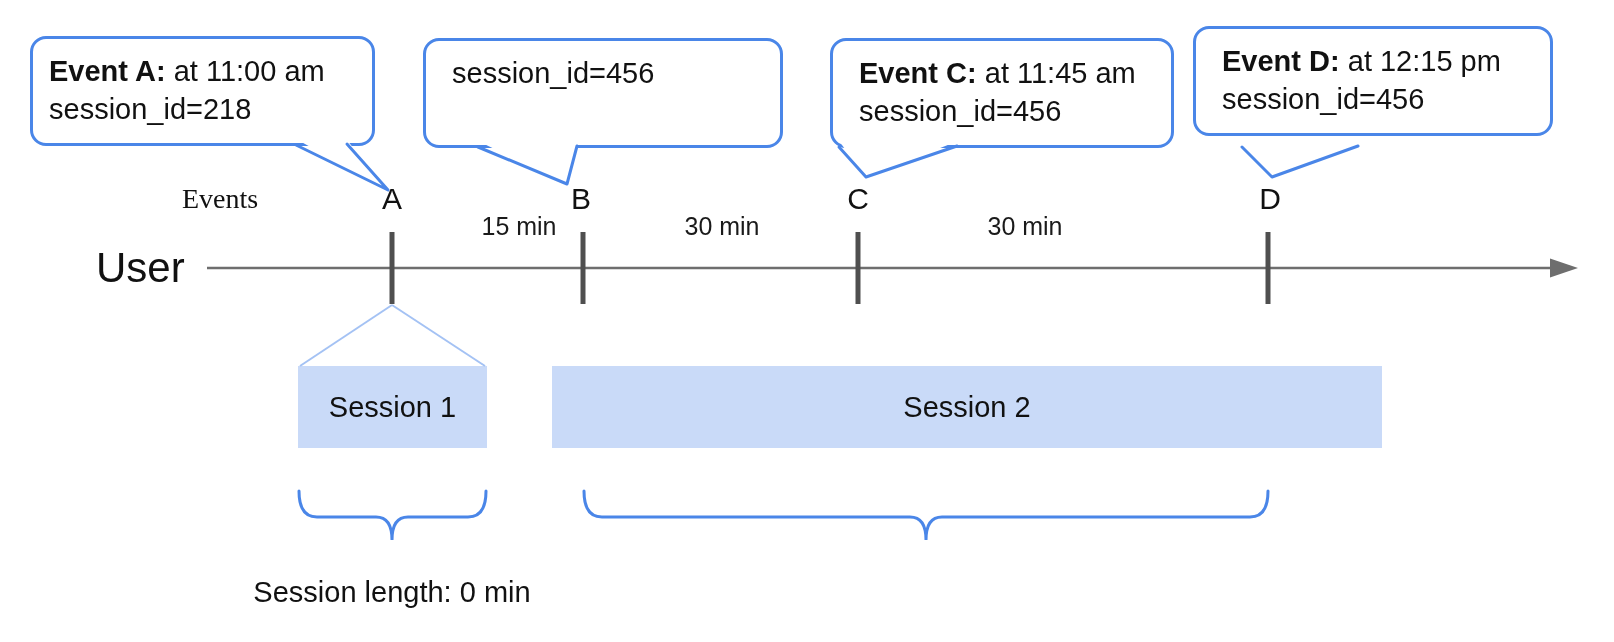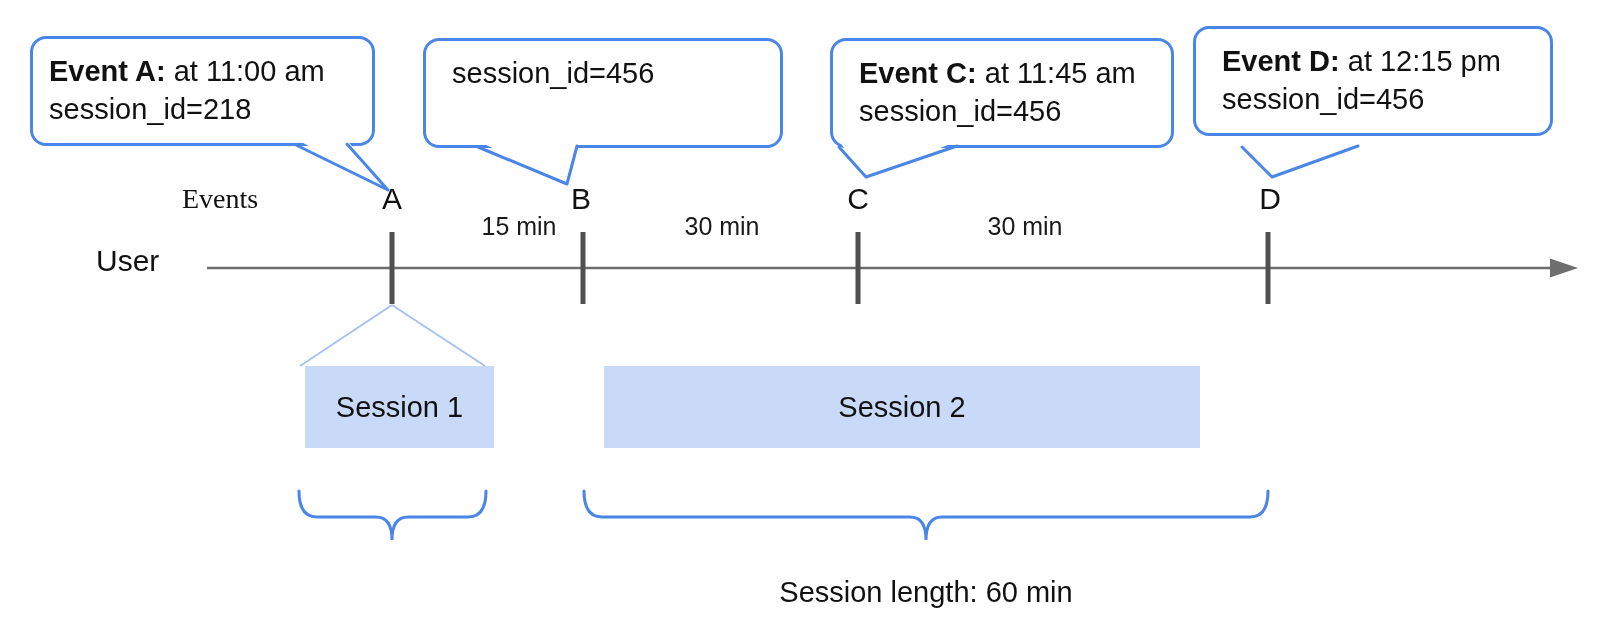--- a/index.html
+++ b/index.html
@@ -32,21 +32,21 @@
   .bubble-a { left: 30px;  top: 36px; width: 345px; padding-left: 16px; }
   .bubble-b { left: 423px; top: 38px; width: 360px; }
   .bubble-c { left: 806px; top: 38px; width: 344px; margin-left: 24px; }
   .bubble-d { left: 1193px;top: 26px; width: 360px; }
 
   
   .lbl { position: absolute; white-space: nowrap; z-index: 4; }
   .ctr { transform: translateX(-50%); text-align: center; }
 
   #events-label { left: 220px; top: 183px; font-size: 28px; font-family: Liberation Serif, serif; }
-  #user-label   { left: 96px;  top: 244px; font-size: 30px; }
+  #user-label   { left: 96px;  top: 244px; font-size: 42px; }
 
   .tick-label { top: 182px; font-size: 30px; }
   #tick-label-a { left: 392px; }
   #tick-label-b { left: 581px; }
   #tick-label-c { left: 858px; }
   #tick-label-d { left: 1270px; }
 
   .interval-label { top: 212px; font-size: 25px; color:#1a1a1a; }
   #interval-ab { left: 487px; margin-left: 32px; }
   #interval-bc { left: 722px; }
@@ -56,24 +56,23 @@
   .session-bar {
     position: absolute;
     top: 366px;
     height: 82px;
     background: #c9daf8;
     display: flex;
     align-items: center;
     justify-content: center;
     font-size: 29px;
     z-index: 1;
-    margin-left: 7px;
   }
   #session-bar-1 { left: 298px; width: 189px; }
-  #session-bar-2 { left: 597px; width: 596px; }
+  #session-bar-2 { left: 552px; width: 830px; }
 
   .length-label { top: 576px; font-size: 29px; }
   #session-length-1 { left: 392px; }
   #session-length-2 { left: 926px; }
 
   
   #overlay {
     position: absolute;
     left: 0; top: 0;
     width: 1614px; height: 642px;
@@ -114,21 +113,21 @@
   <div class="lbl ctr interval-label" id="interval-bc">30 min</div>
   <div class="lbl ctr interval-label" id="interval-cd">30 min</div>
 
   <div class="session-bar" id="session-bar-1">
     <span>Session 1</span>
   </div>
   <div class="session-bar" id="session-bar-2">
     <span>Session 2</span>
   </div>
 
-  <div class="lbl ctr length-label" id="session-length-2">Session length: 60 min</div>
+  <div class="lbl ctr length-label" id="session-length-1">Session length: 0 min</div>
 
   <svg id="overlay" viewBox="0 0 1614 642" xmlns="http://www.w3.org/2000/svg">
 
     <g>
       <polygon points="296,139 388,190 346,139" fill="#ffffff"></polygon>
       <polyline points="296,145 388,190 347,144" fill="none" stroke="#4a86e8" stroke-width="3" stroke-linejoin="round" stroke-linecap="round"></polyline>
     </g>
     <g>
       <polygon points="478,141 567,184 578,141" fill="#ffffff"></polygon>
       <polyline points="478,147 567,184 577,146" fill="none" stroke="#4a86e8" stroke-width="3" stroke-linejoin="round" stroke-linecap="round"></polyline>

